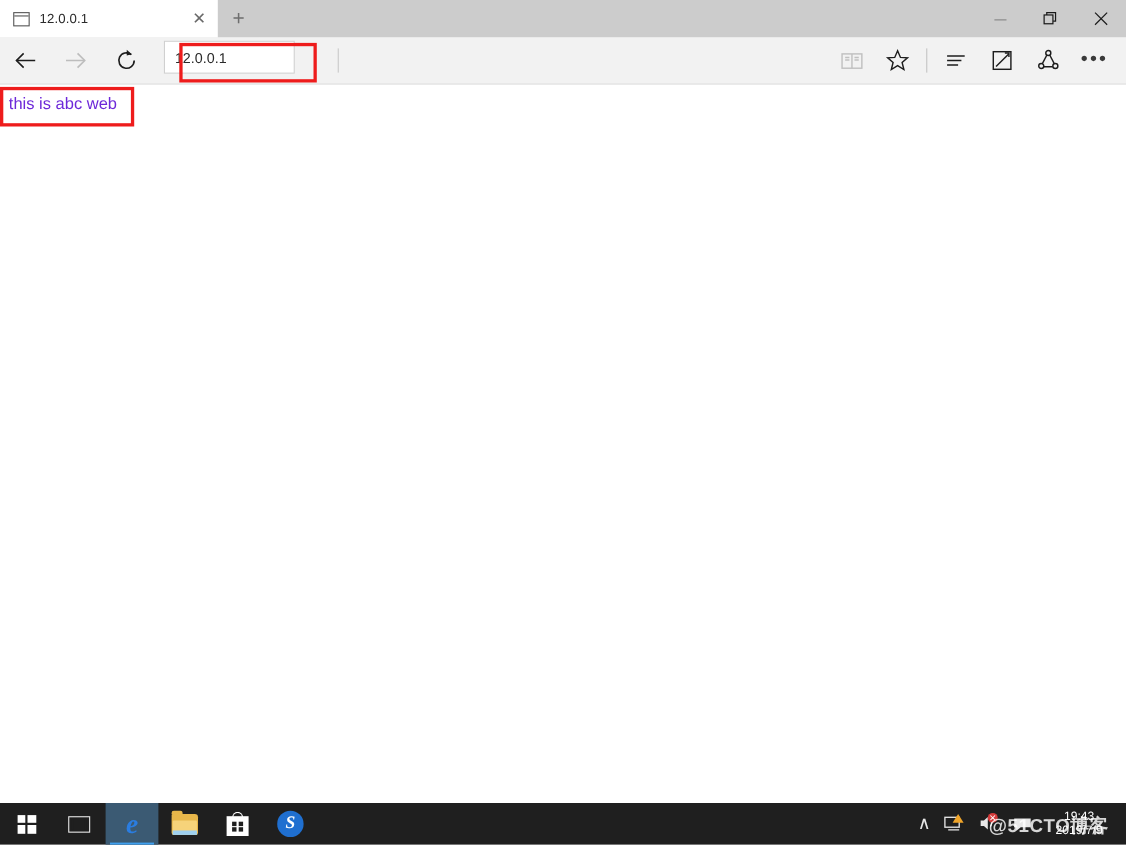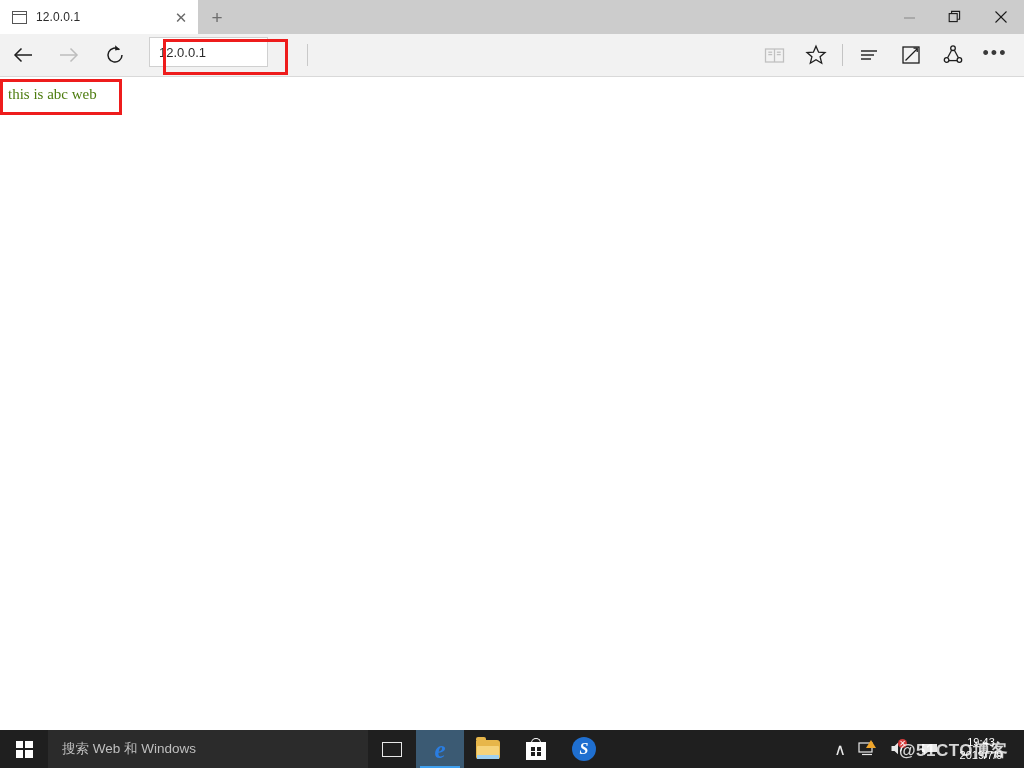--- a/index.html
+++ b/index.html
@@ -178,23 +178,23 @@
   
   .page {
     position: relative;
     height: 654px;
     background: #ffffff;
   }
   .page-text {
     position: absolute;
     left: 8px;
     top: 9px;
-    font-family: Liberation Serif, serif;
+    font-family: Liberation Sans, sans-serif;
     font-size: 15px;
-    color: #4d7c0f;
+    color: #6d28d9;
     white-space: nowrap;
   }
 
   
   .annot {
     position: absolute;
     border: 3px solid #ee1c1c;
     box-sizing: border-box;
     pointer-events: none;
   }
@@ -540,23 +540,20 @@
 
     <div class="startbtn">
       <span class="winlogo">
         <i></i>
           <i></i>
           <i></i>
           <i></i>
       </span>
     </div>
 
-    <div class="searchbox">
-      <span>搜索 Web 和 Windows</span>
-    </div>
 
     <div class="tb-icon">
       <span class="taskview"></span>
     </div>
 
     <div class="tb-icon active">
       <span class="edge-e">e</span>
     </div>
 
     <div class="tb-icon">

